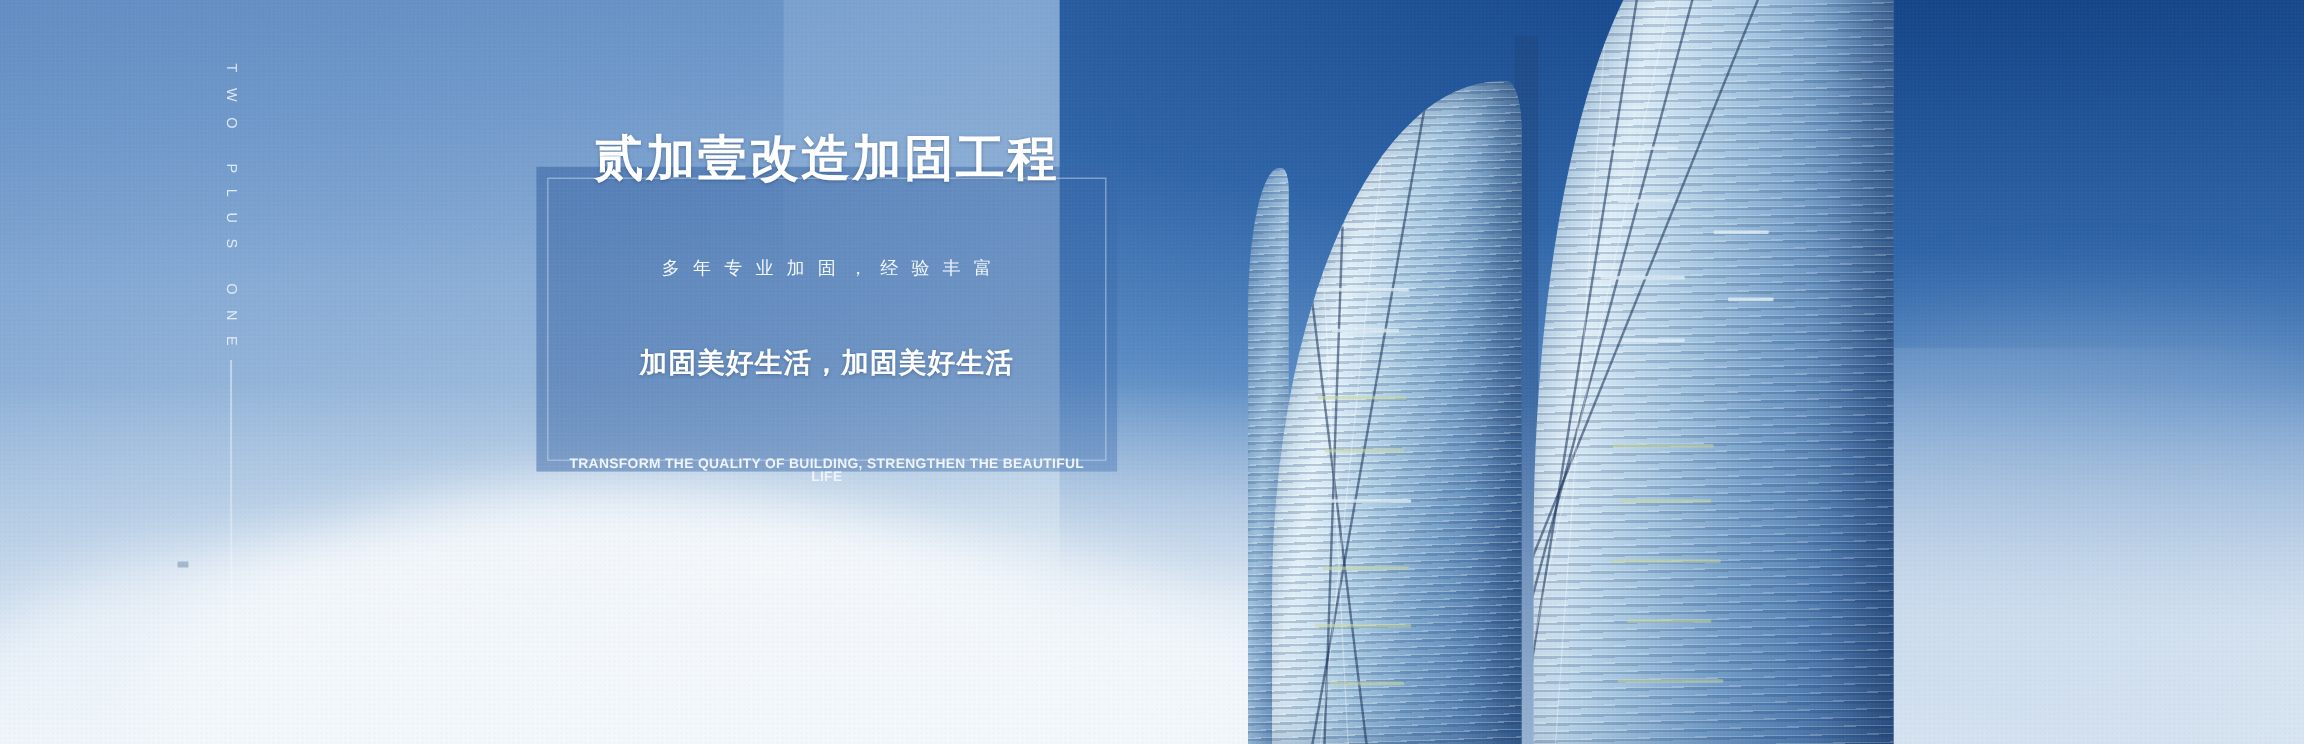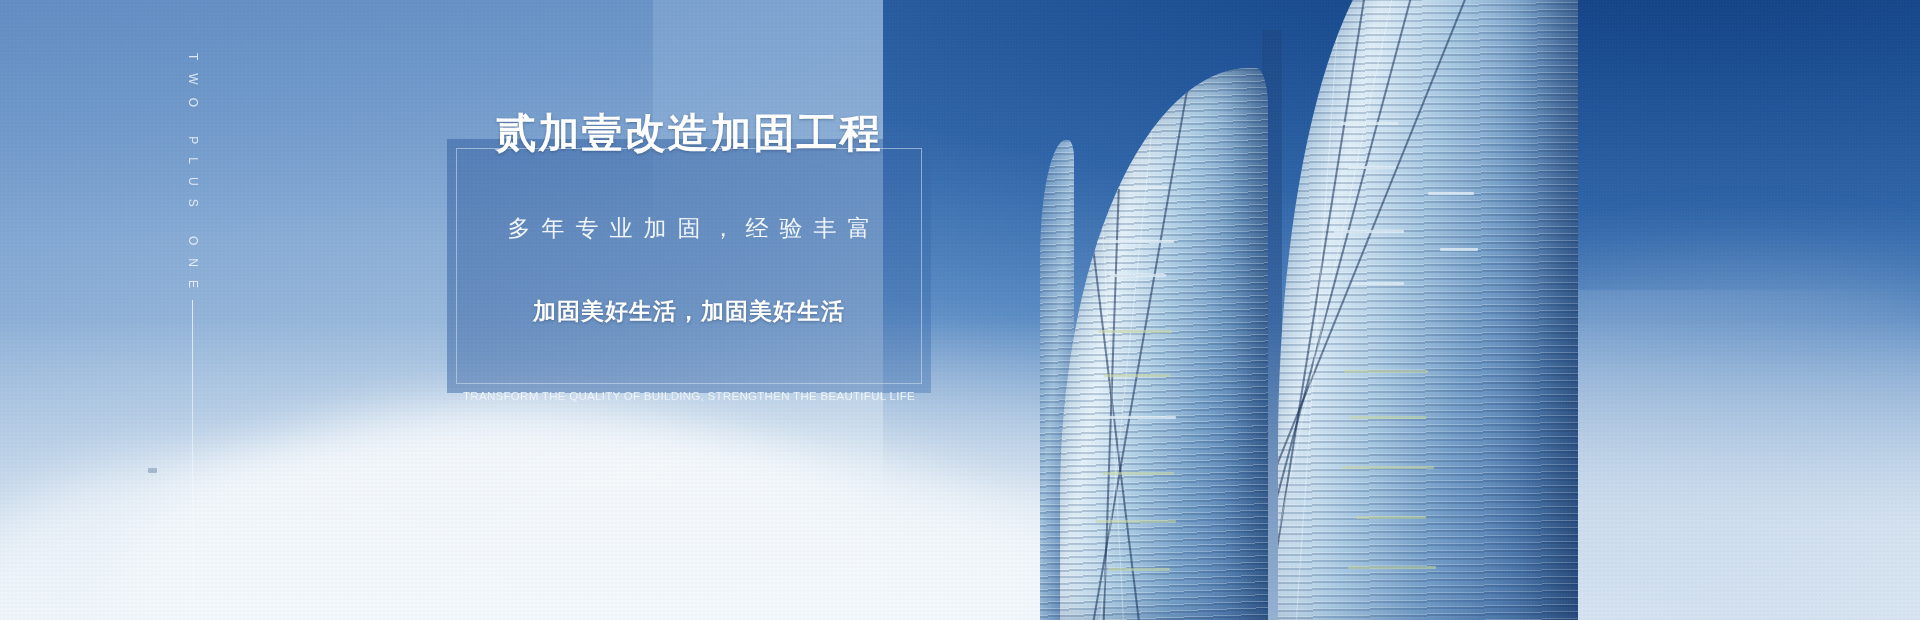--- a/index.html
+++ b/index.html
@@ -163,30 +163,30 @@
     position:absolute;inset:0;
     display:flex;flex-direction:column;align-items:center;justify-content:center;
     text-align:center;color:#fff;gap:36px;
   }
   .t-main{
     font-size:41px;font-weight:bold;letter-spacing:2px;line-height:1;
     margin:0 0 26px 0;color:#ffffff;
     text-shadow:0 1px 3px rgba(10,35,70,0.35);
   }
   .t-sub{
-    font-size:23px;font-weight:400;letter-spacing:11px;line-height:1;
+    font-size:15px;font-weight:400;letter-spacing:11px;line-height:1;
     margin:1px 0 24px 0;color:#f2f7fc;padding-left:11px;
   }
   .t-slogan{
     font-size:23px;font-weight:bold;letter-spacing:1px;line-height:1;
     margin:0 0 16px 0;color:#ffffff;
     text-shadow:0 1px 3px rgba(10,35,70,0.35);
   }
   .t-en{
-    font-size:11.5px;font-weight:400;letter-spacing:0.3px;line-height:1;
+    font-size:11.5px;font-weight:700;letter-spacing:0.3px;line-height:1;
     margin:16px;color:#eef4fa;
   }
 
   .grain{
     position:absolute;inset:0;pointer-events:none;opacity:.30;
     background-image:
       radial-gradient(rgba(255,255,255,.10) 1px, transparent 1px),
       radial-gradient(rgba(0,0,0,.07) 1px, transparent 1px);
     background-size:3px 3px, 4px 4px;
     background-position:0 0, 2px 1px;

